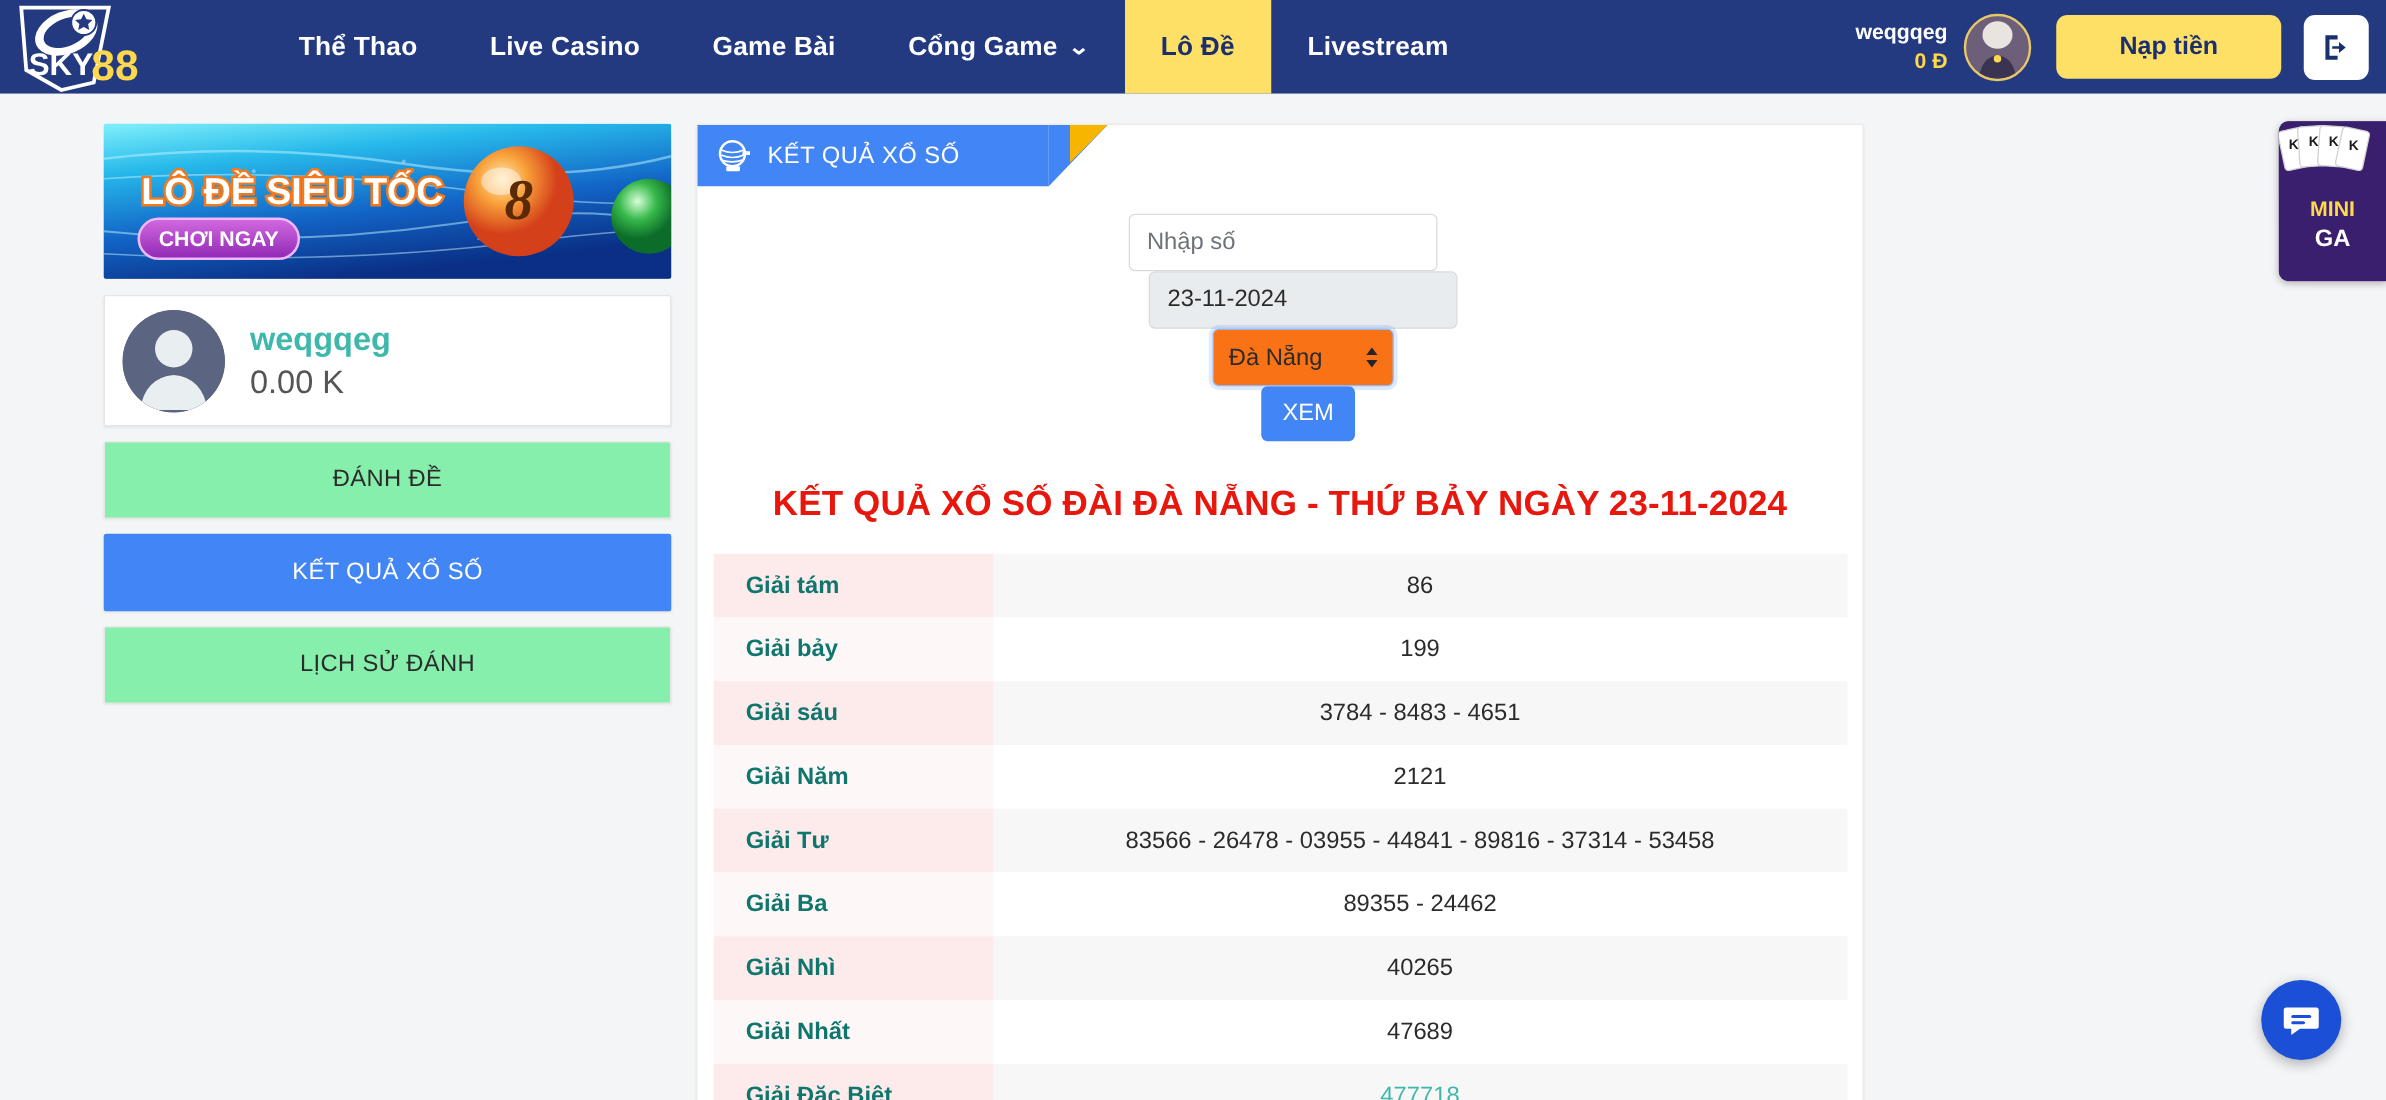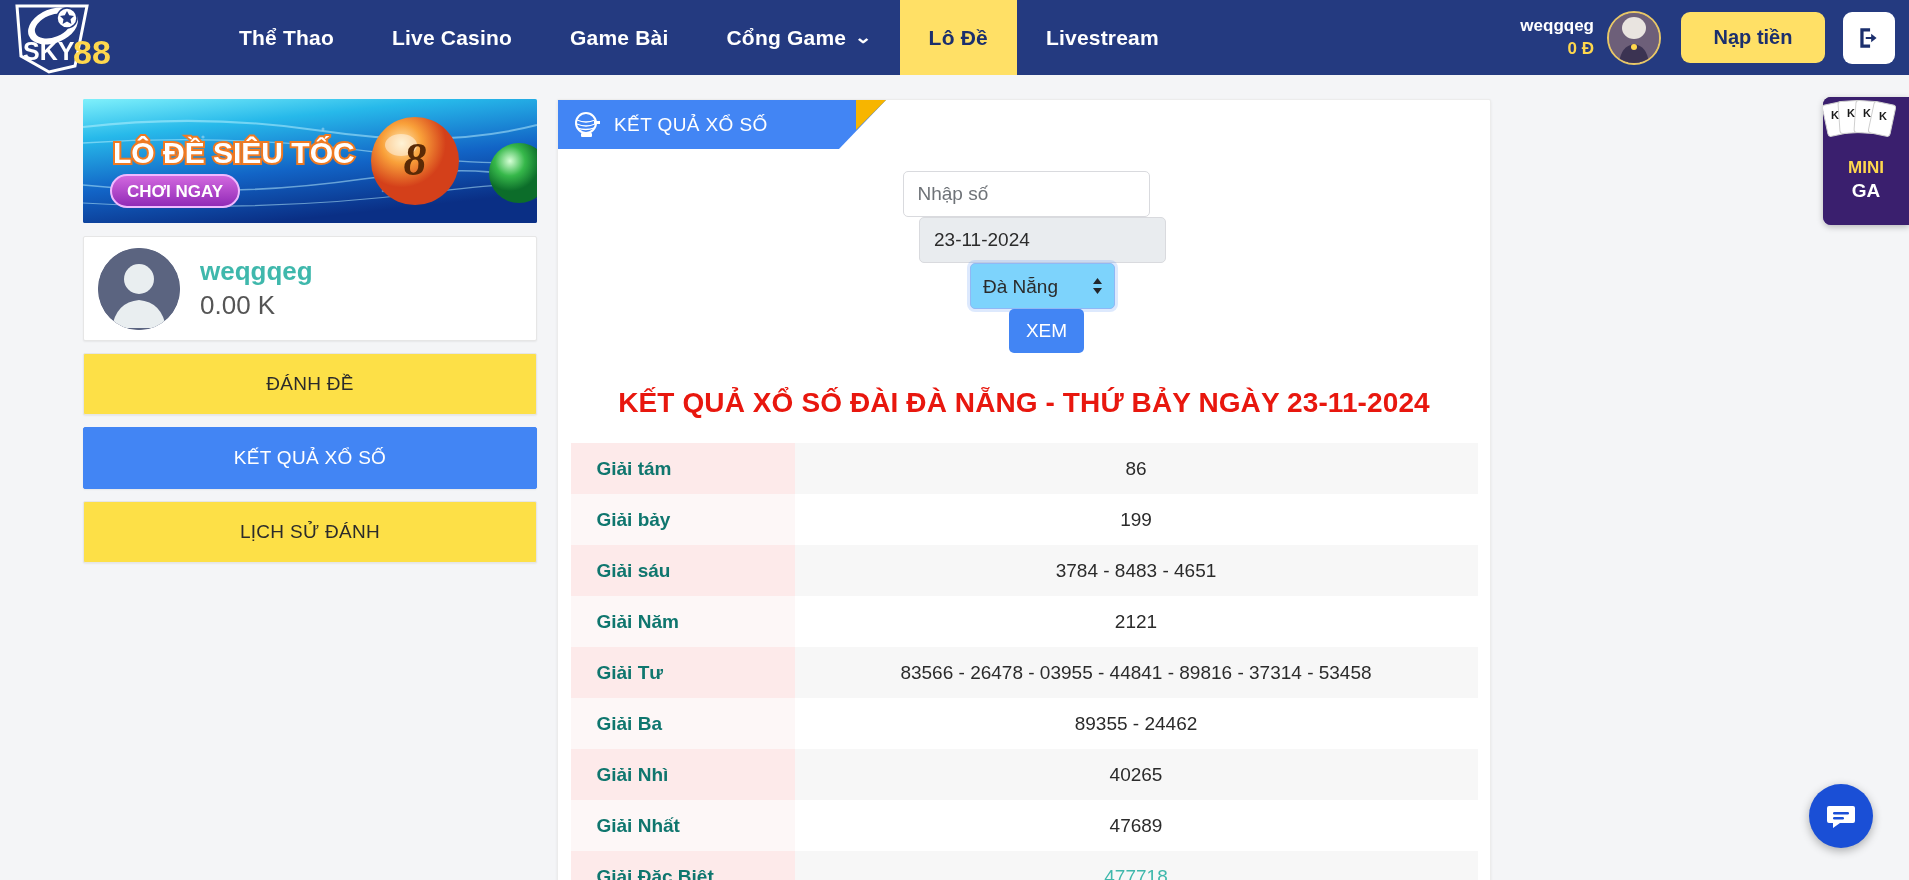--- a/index.html
+++ b/index.html
@@ -81,21 +81,21 @@
   }
   .deposit-btn {
     margin-left: 20px;
     background: #ffe066;
     color: #1b2f6d;
     font-size: 20px;
     font-weight: bold;
     border: none;
     border-radius: 9px;
     height: 51px;
-    width: 144px;
+    width: 180px;
     cursor: pointer;
     font-family: "Liberation Sans", sans-serif;
   }
   .logout-btn {
     margin-left: 18px;
     width: 52px; height: 52px;
     background: #ffffff;
     border-radius: 9px;
     border: none;
     display: flex; align-items: center; justify-content: center;
@@ -140,21 +140,21 @@
     position: relative; overflow: hidden;
     flex: 0 0 auto;
   }
   .profile-text { margin-left: 20px; }
   .profile-name { color: #3fb8ac; font-size: 26px; font-weight: bold; line-height: 1.35; }
   .profile-balance { color: #555; font-size: 26px; line-height: 1.3; }
 
   .menu-btn {
     margin-top: 12px;
     height: 62px;
-    background: #fde047;
+    background: #86efac;
     border: 1px solid #e6e6e6;
     border-radius: 2px;
     display: flex; align-items: center; justify-content: center;
     font-size: 19px;
     color: #2b2b2b;
     cursor: pointer;
     letter-spacing: .3px;
     box-shadow: 0 1px 2px rgba(0,0,0,.06);
   }
   .menu-btn.active {
@@ -236,21 +236,21 @@
   }
   .select-wrap {
     margin-left: 33px;
     position: relative;
     width: 145px; height: 46px;
   }
   .sel-prov {
     width: 100%; height: 100%;
     border: 1px solid #90b8f5;
     border-radius: 5px;
-    background: #7dd3fc;
+    background: #f97316;
     font-size: 19px;
     color: #2b2b2b;
     padding: 0 30px 0 12px;
     font-family: "Liberation Sans", sans-serif;
     appearance: none; -webkit-appearance: none;
     outline: none;
     box-shadow: 0 0 0 3px rgba(66,133,244,.18);
   }
   .sel-arrows {
     position: absolute; right: 11px; top: 50%;

